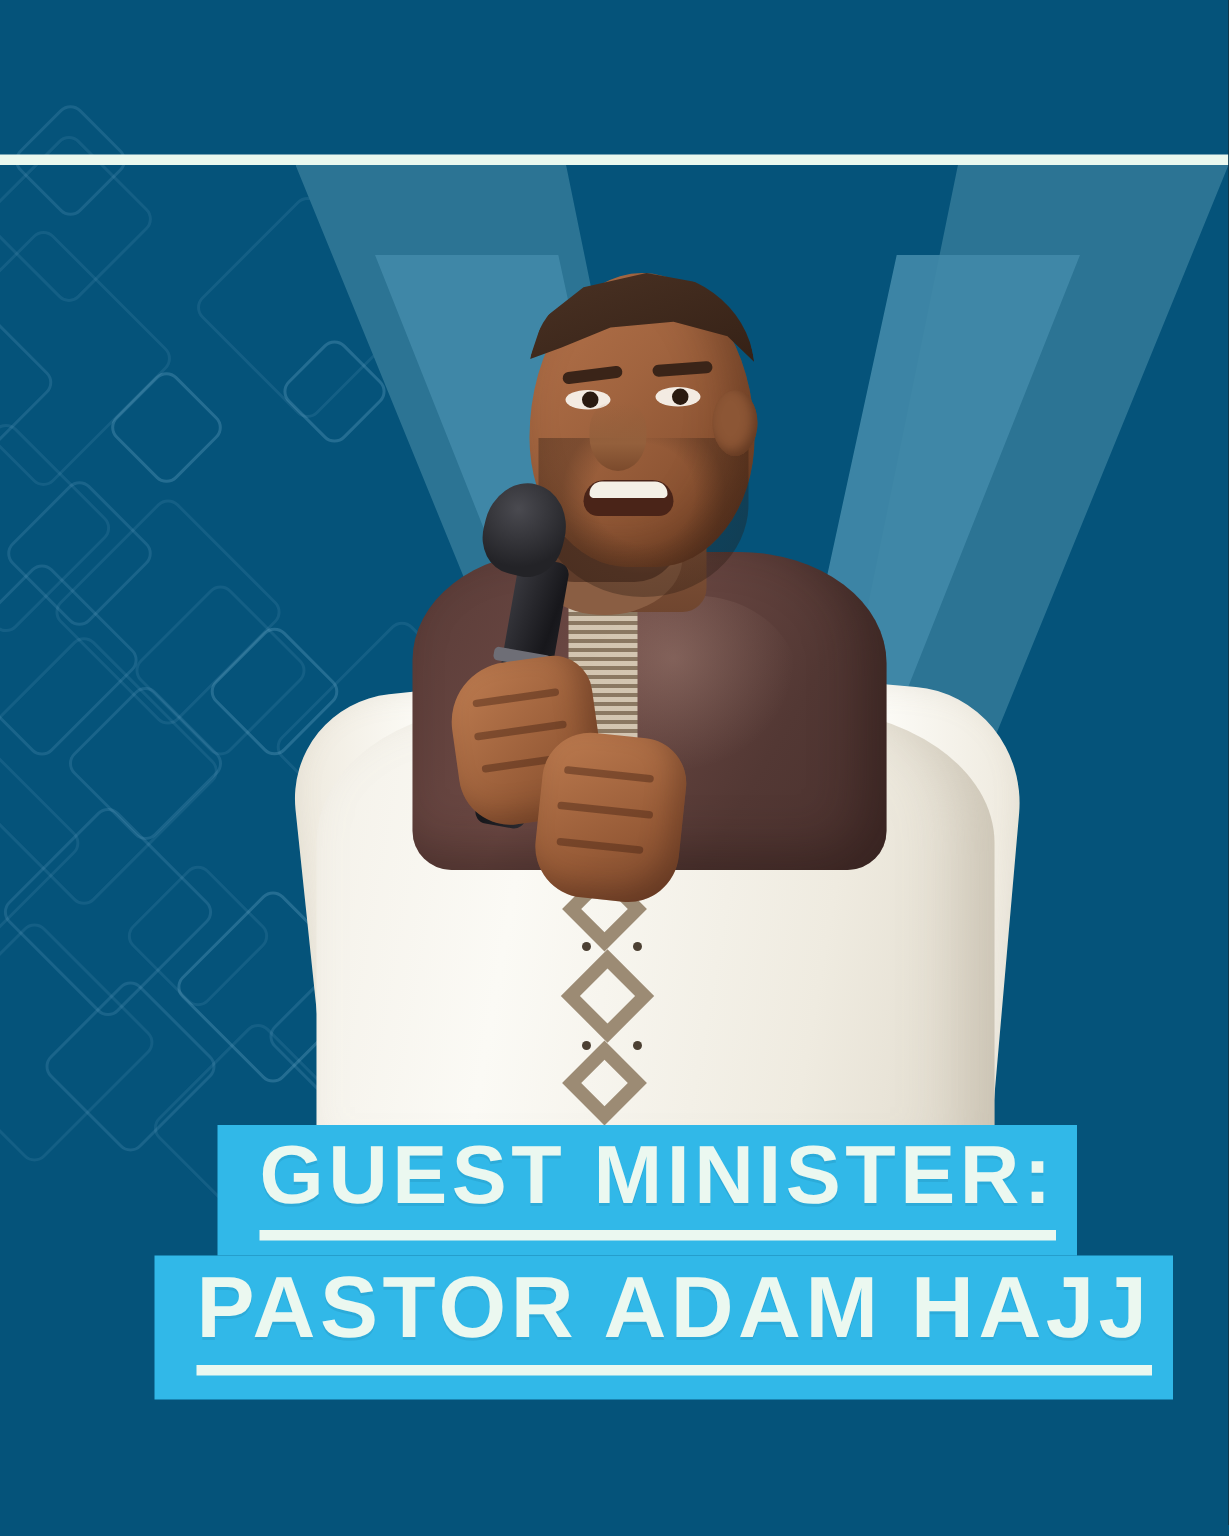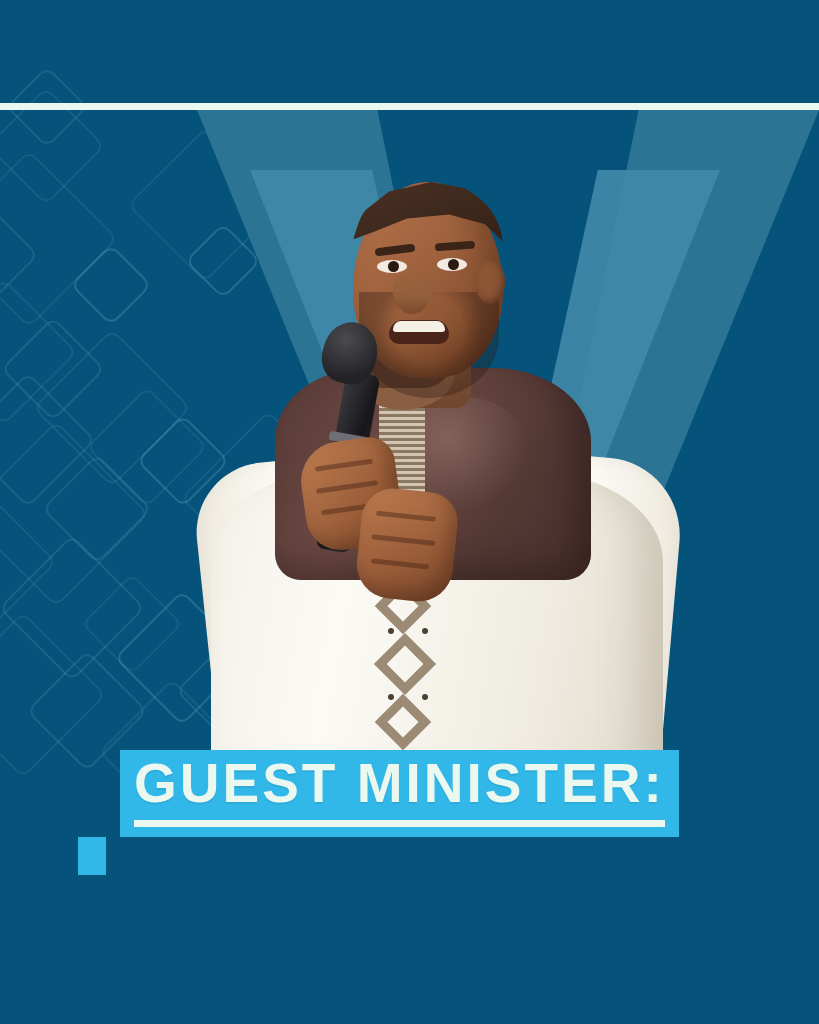--- a/index.html
+++ b/index.html
@@ -252,22 +252,23 @@
     position:absolute;
     left:0; top:750px;
     width:819px;
   }
   .title-row{ display:flex; }
   .title-row.row1{ padding-left:120px; }
   .title-row.row2{ padding-left:78px; }
   .hl{
     background:#31B8E8;
     display:inline-block;
-    padding:6px 14px 10px 14px;
+    padding:6px 14px 10px 28px;
     line-height:1;
+    margin-left:25px;
   }
   .hl .txt{
     display:block;
     color:#EBF8F0;
     font-weight:700;
     font-size:57px;
     letter-spacing:3px;
     white-space:nowrap;
     font-family:"Liberation Sans", sans-serif;
     text-shadow:0 2px 0 rgba(0,60,90,.10);
@@ -382,18 +383,19 @@
 
   <div class="title-wrap">
     <div class="title-row row1">
       <div class="hl row1">
         <span class="txt">GUEST MINISTER:</span>
         <span class="rule"></span>
       </div>
     </div>
     <div class="title-row row2">
       <div class="hl row2">
+        <span class="txt">PASTOR ADAM HAJJ</span>
         <span class="rule"></span>
       </div>
     </div>
   </div>
 
 </div>
 
 </body></html>

